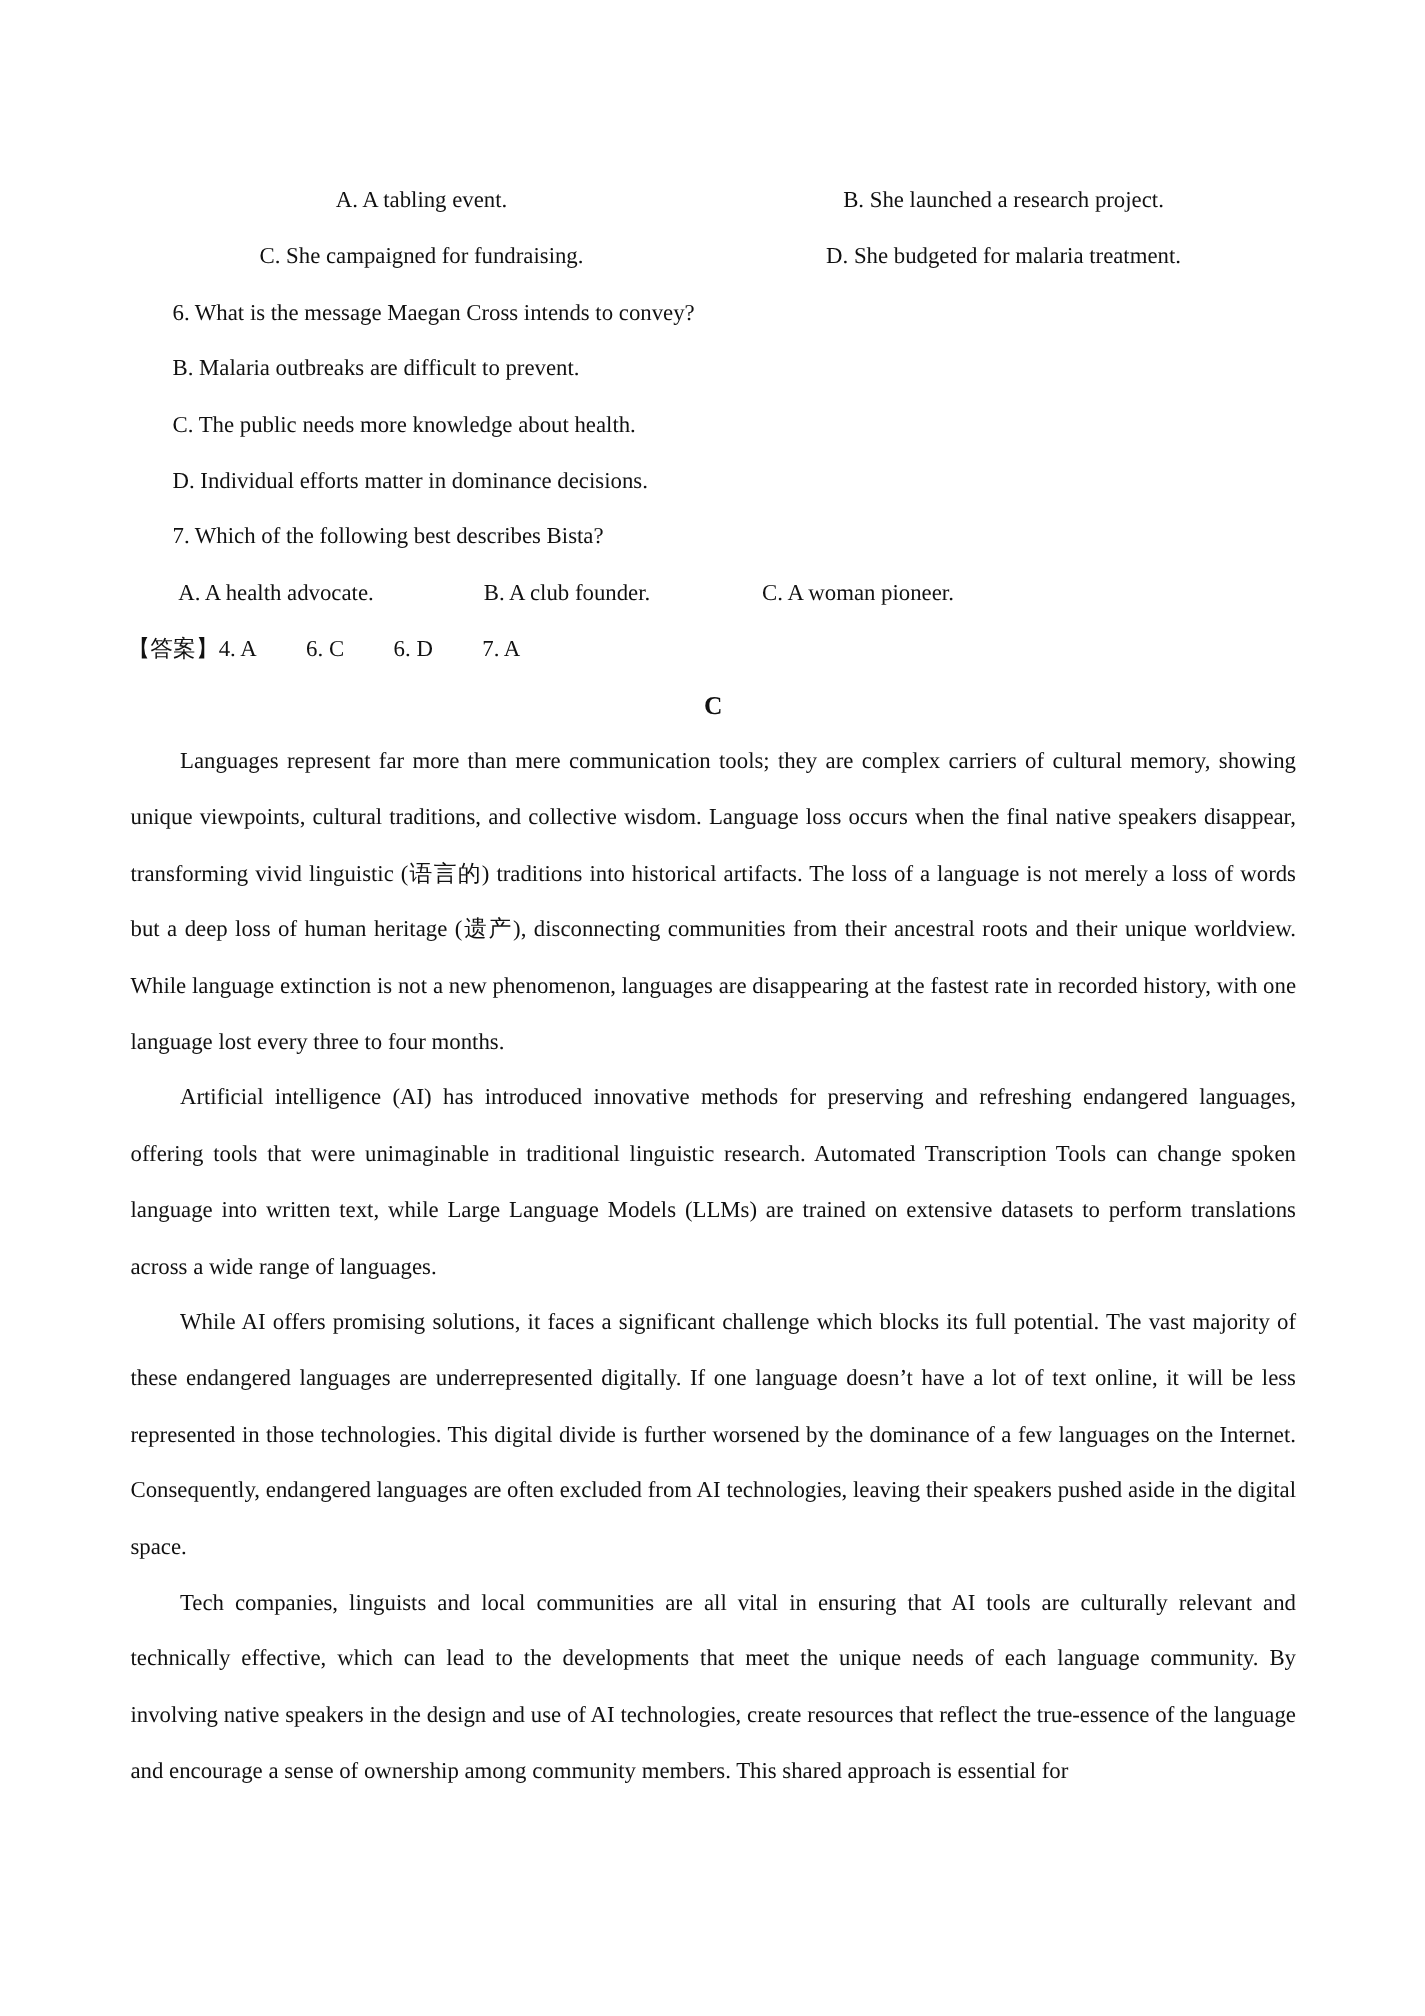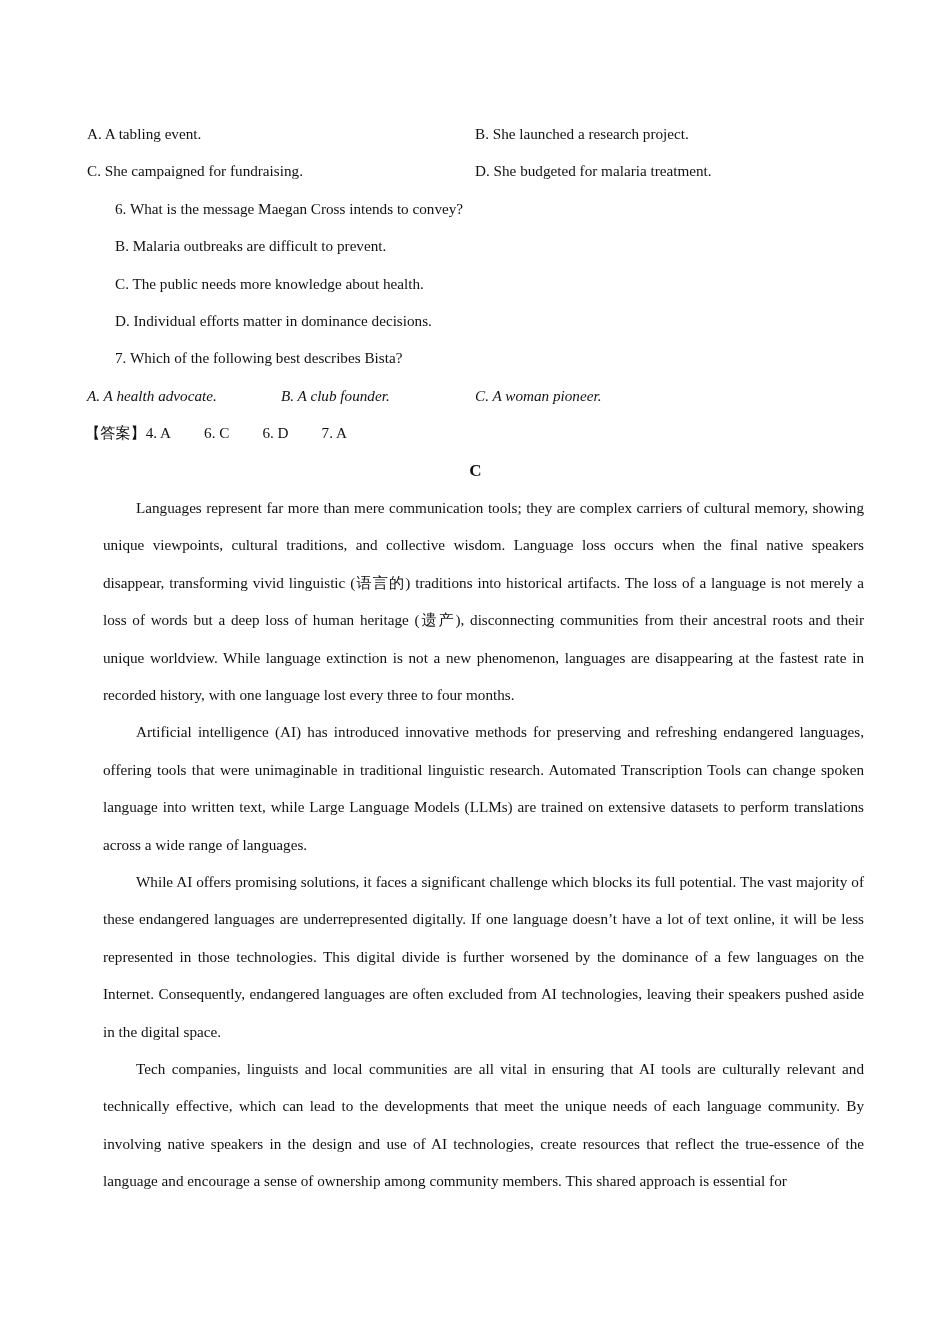--- a/index.html
+++ b/index.html
@@ -26,23 +26,24 @@
       height: 37.4px;
       line-height: 26px;
       white-space: nowrap;
       margin-left: 28px;
     }
     .row {
       display: flex;
       height: 37.4px;
       line-height: 26px;
       white-space: nowrap;
+      text-align: center;
     }
     .col2 { width: 388px; }
-    .col4 { width: 194px; font-style: italic; }
+    .col4 { width: 194px; }
     .answers {
       height: 37.4px;
       line-height: 26px;
       white-space: nowrap;
     }
     .answers span.ans { display: inline-block; margin-right: 33px; font-family: Liberation Serif, serif; }
     .bracket { margin-left: -2px; }
     .section-title {
       text-align: center;
       font-weight: bold;
@@ -51,21 +52,21 @@
       line-height: 26px;
     }
     .para {
       line-height: 37.4px;
       text-align: justify;
       text-indent: 33px;
       margin: 0;
       margin-top: -6px;
       margin-bottom: 6px;
     }
-    .para-wrap { margin-top: 0; margin-left: 16px; }
+    .para-wrap { margin-top: 0; }
   </style>
 </head>
 <body>
 
 <div class="page">
 
   <div class="row">
     <span class="col2">A. A tabling event.</span>
     <span class="col2">B. She launched a research project.</span>
   </div>

